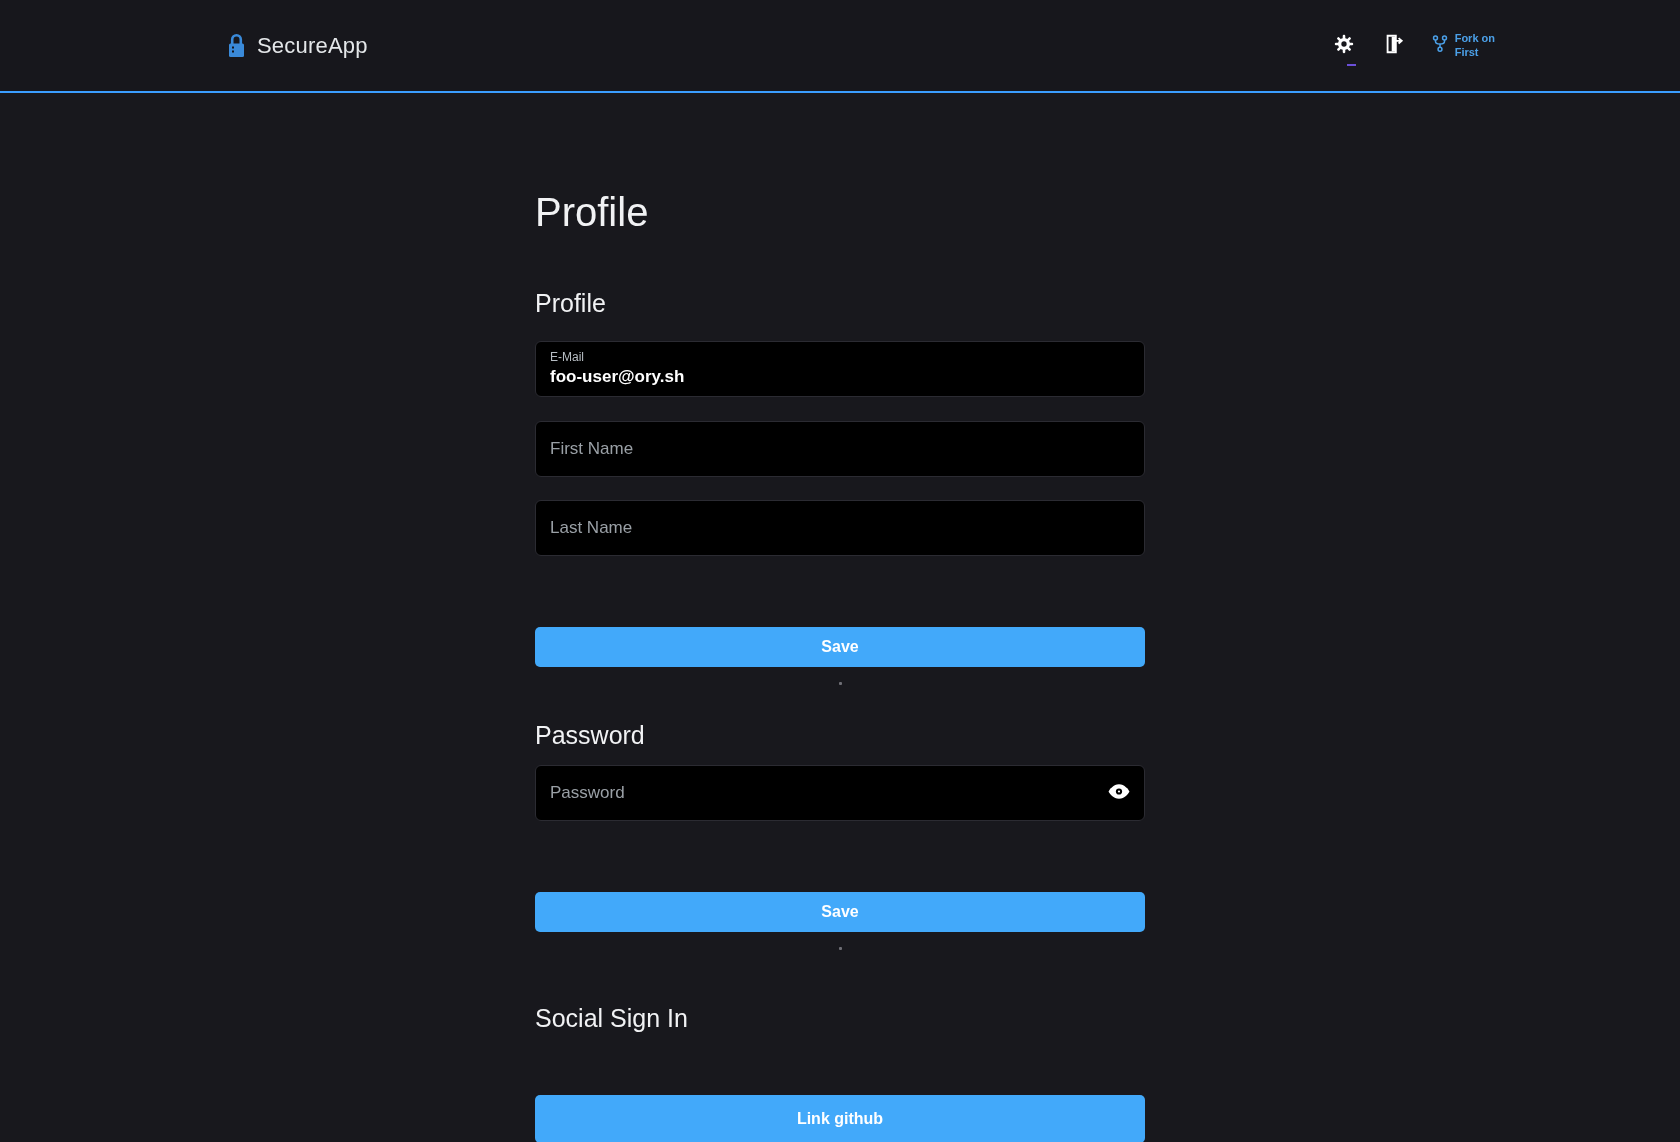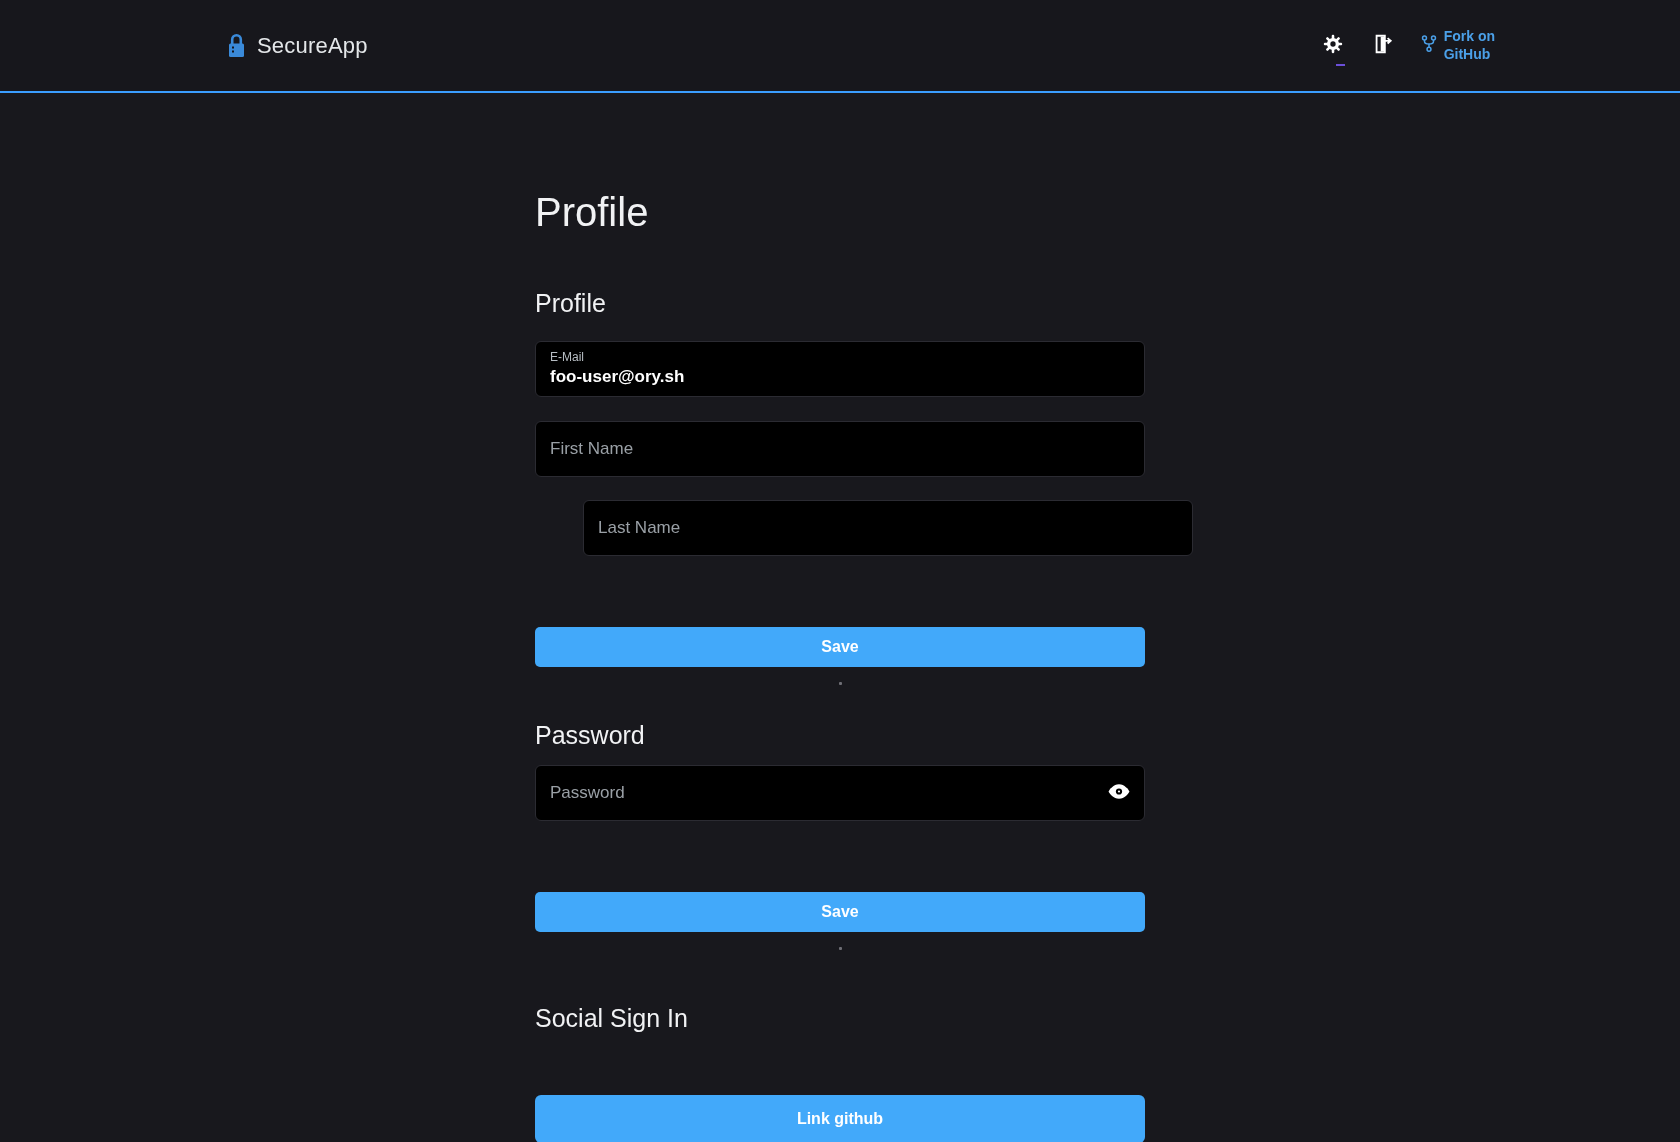--- a/index.html
+++ b/index.html
@@ -35,21 +35,21 @@
     display:flex; align-items:center; position:relative;
   }
   .underscore-artifact {
     position:absolute; left:16px; bottom:-6px;
     width:9px; height:2px; background:#6b4fd8;
   }
   .gh-link {
     display:flex; align-items:center; gap:6px;
     color:#4ba0e8; text-decoration:none; cursor:pointer;
   }
-  .gh-text { font-size:14px; line-height:1.25; font-weight:bold; color:#4ba0e8; }
+  .gh-text { font-size:11px; line-height:1.25; font-weight:bold; color:#4ba0e8; }
 
   
   .main { width:610px; margin:0 auto; }
   h1.page-title {
     margin:96px 0 0 0;
     font-size:40px; line-height:46px; font-weight:400; color:#f1f2f4;
   }
   h2.section-heading {
     font-size:25px; line-height:26px; font-weight:400; color:#f1f2f4;
     margin:55px 0 0 0;
@@ -70,40 +70,40 @@
     color:#fff; font-family:"Liberation Sans", sans-serif;
     font-size:17px; padding:8px 14px;
   }
   .field input::placeholder { color:#9aa0a6; opacity:1; }
 
   .field-email { margin-top:25px; padding:8px 14px 0 14px; }
   .email-label { display:block; font-size:12px; color:#b7bdc3; line-height:14px; }
   .field-email input { padding:0; height:26px; font-weight:bold; }
 
   .field-first { margin-top:24px; }
-  .field-last  { margin-top:23px;margin-left:48px; }
+  .field-last  { margin-top:23px; }
   .field-password { margin-top:17px; }
   .field-password input { padding-right:48px; }
 
   .eye-btn {
     position:absolute; right:12px; top:50%; transform:translateY(-50%);
     background:none; border:none; padding:2px; cursor:pointer;
     display:flex; align-items:center;
   }
 
   .btn-primary {
     display:block; width:100%; height:40px;
     margin-top:71px;
     background:#42a9fa; color:#fff;
     border:none; border-radius:5px;
     font-family:"Liberation Sans", sans-serif;
     font-size:16px; font-weight:bold;
     cursor:pointer;
   }
-  .btn-social { margin-top:64px; height:48px;border-radius:6px; }
+  .btn-social { margin-top:64px; height:48px; }
 
   .tiny-dot {
     width:3px; height:3px; border-radius:1px;
     background:#6e6e75;
     margin:15px auto 0 auto;
   }
 </style>
 </head>
 <body>
 
@@ -154,21 +154,21 @@
             <circle cx="6" cy="5" r="2.6"></circle>
             <circle cx="18" cy="5" r="2.6"></circle>
             <circle cx="12" cy="20" r="2.6"></circle>
             <path d="M6 7.6 v2 c0 2.4 2.4 3.4 6 3.4 s6 -1 6 -3.4 v-2"></path>
             <path d="M12 13 v4.4"></path>
           </g>
         </svg>
       </span>
       <span class="gh-text">
         <span style="display:block">Fork on</span>
-        <span style="display:block">GitHub</span>
+        <span style="display:block">First</span>
       </span>
     </a>
   </div>
 </header>
 
 <main class="main">
   <h1 class="page-title">Profile</h1>
 
   <section>
     <h2 class="section-heading">Profile</h2>

